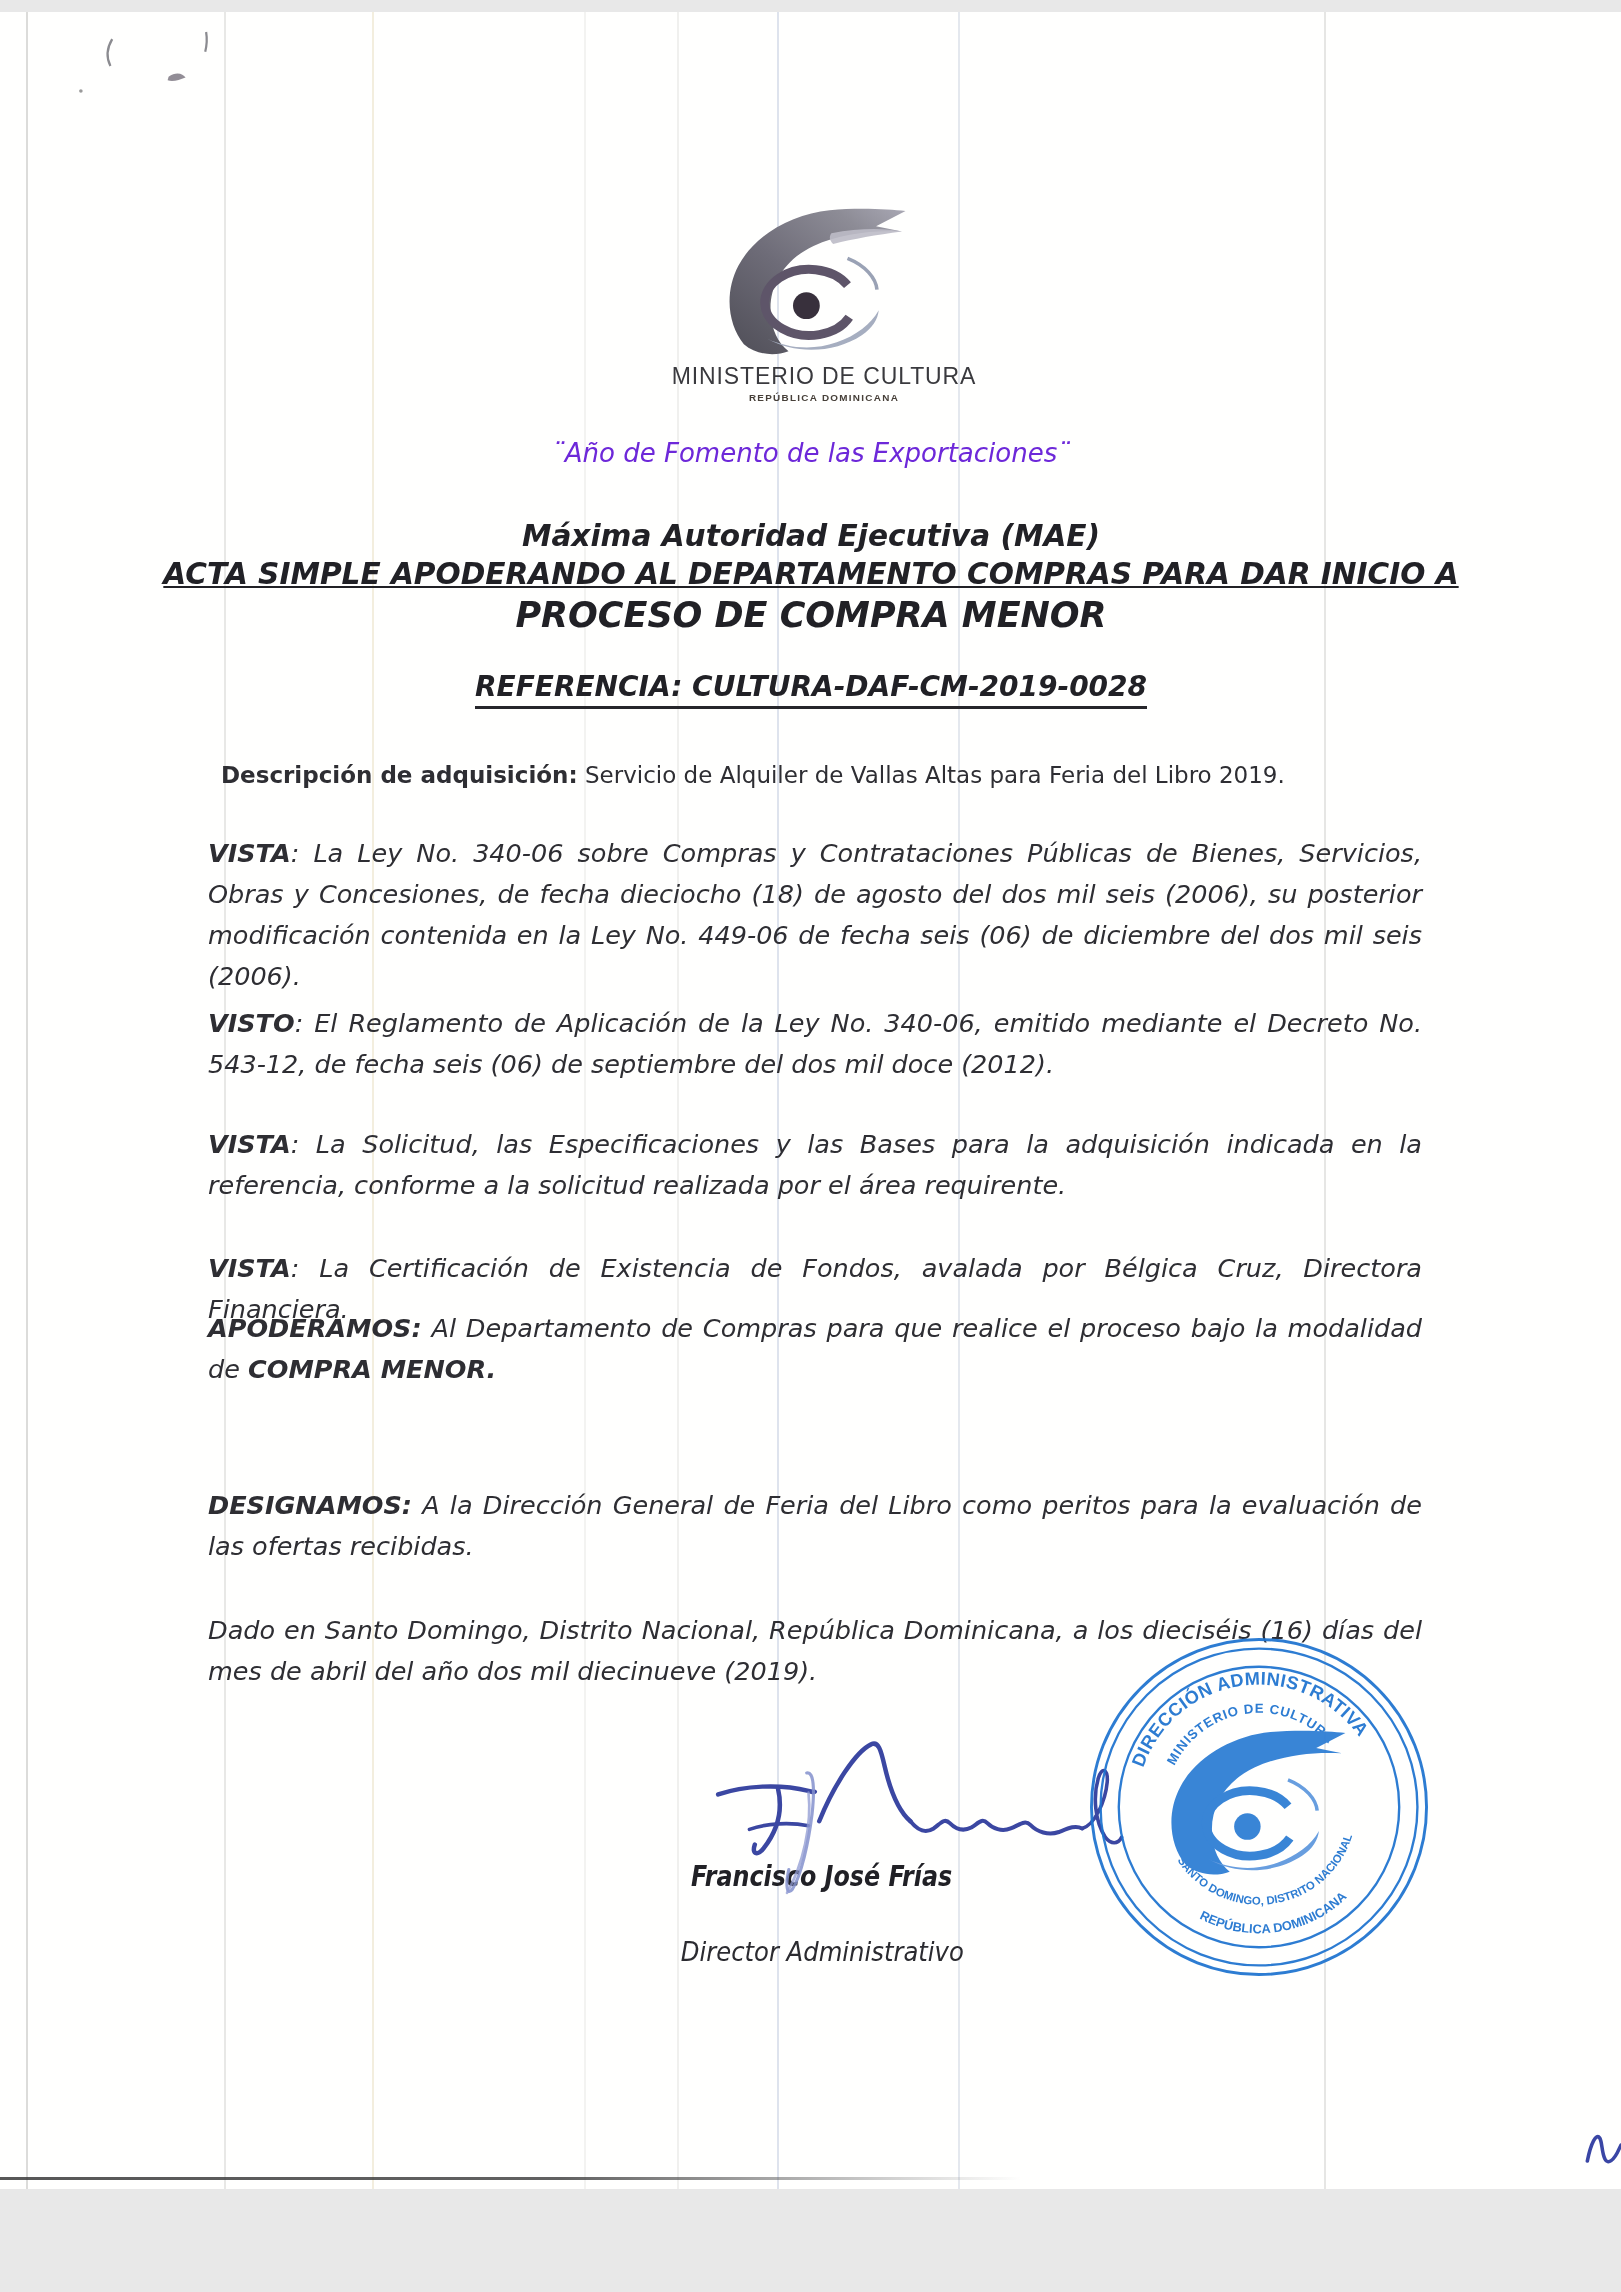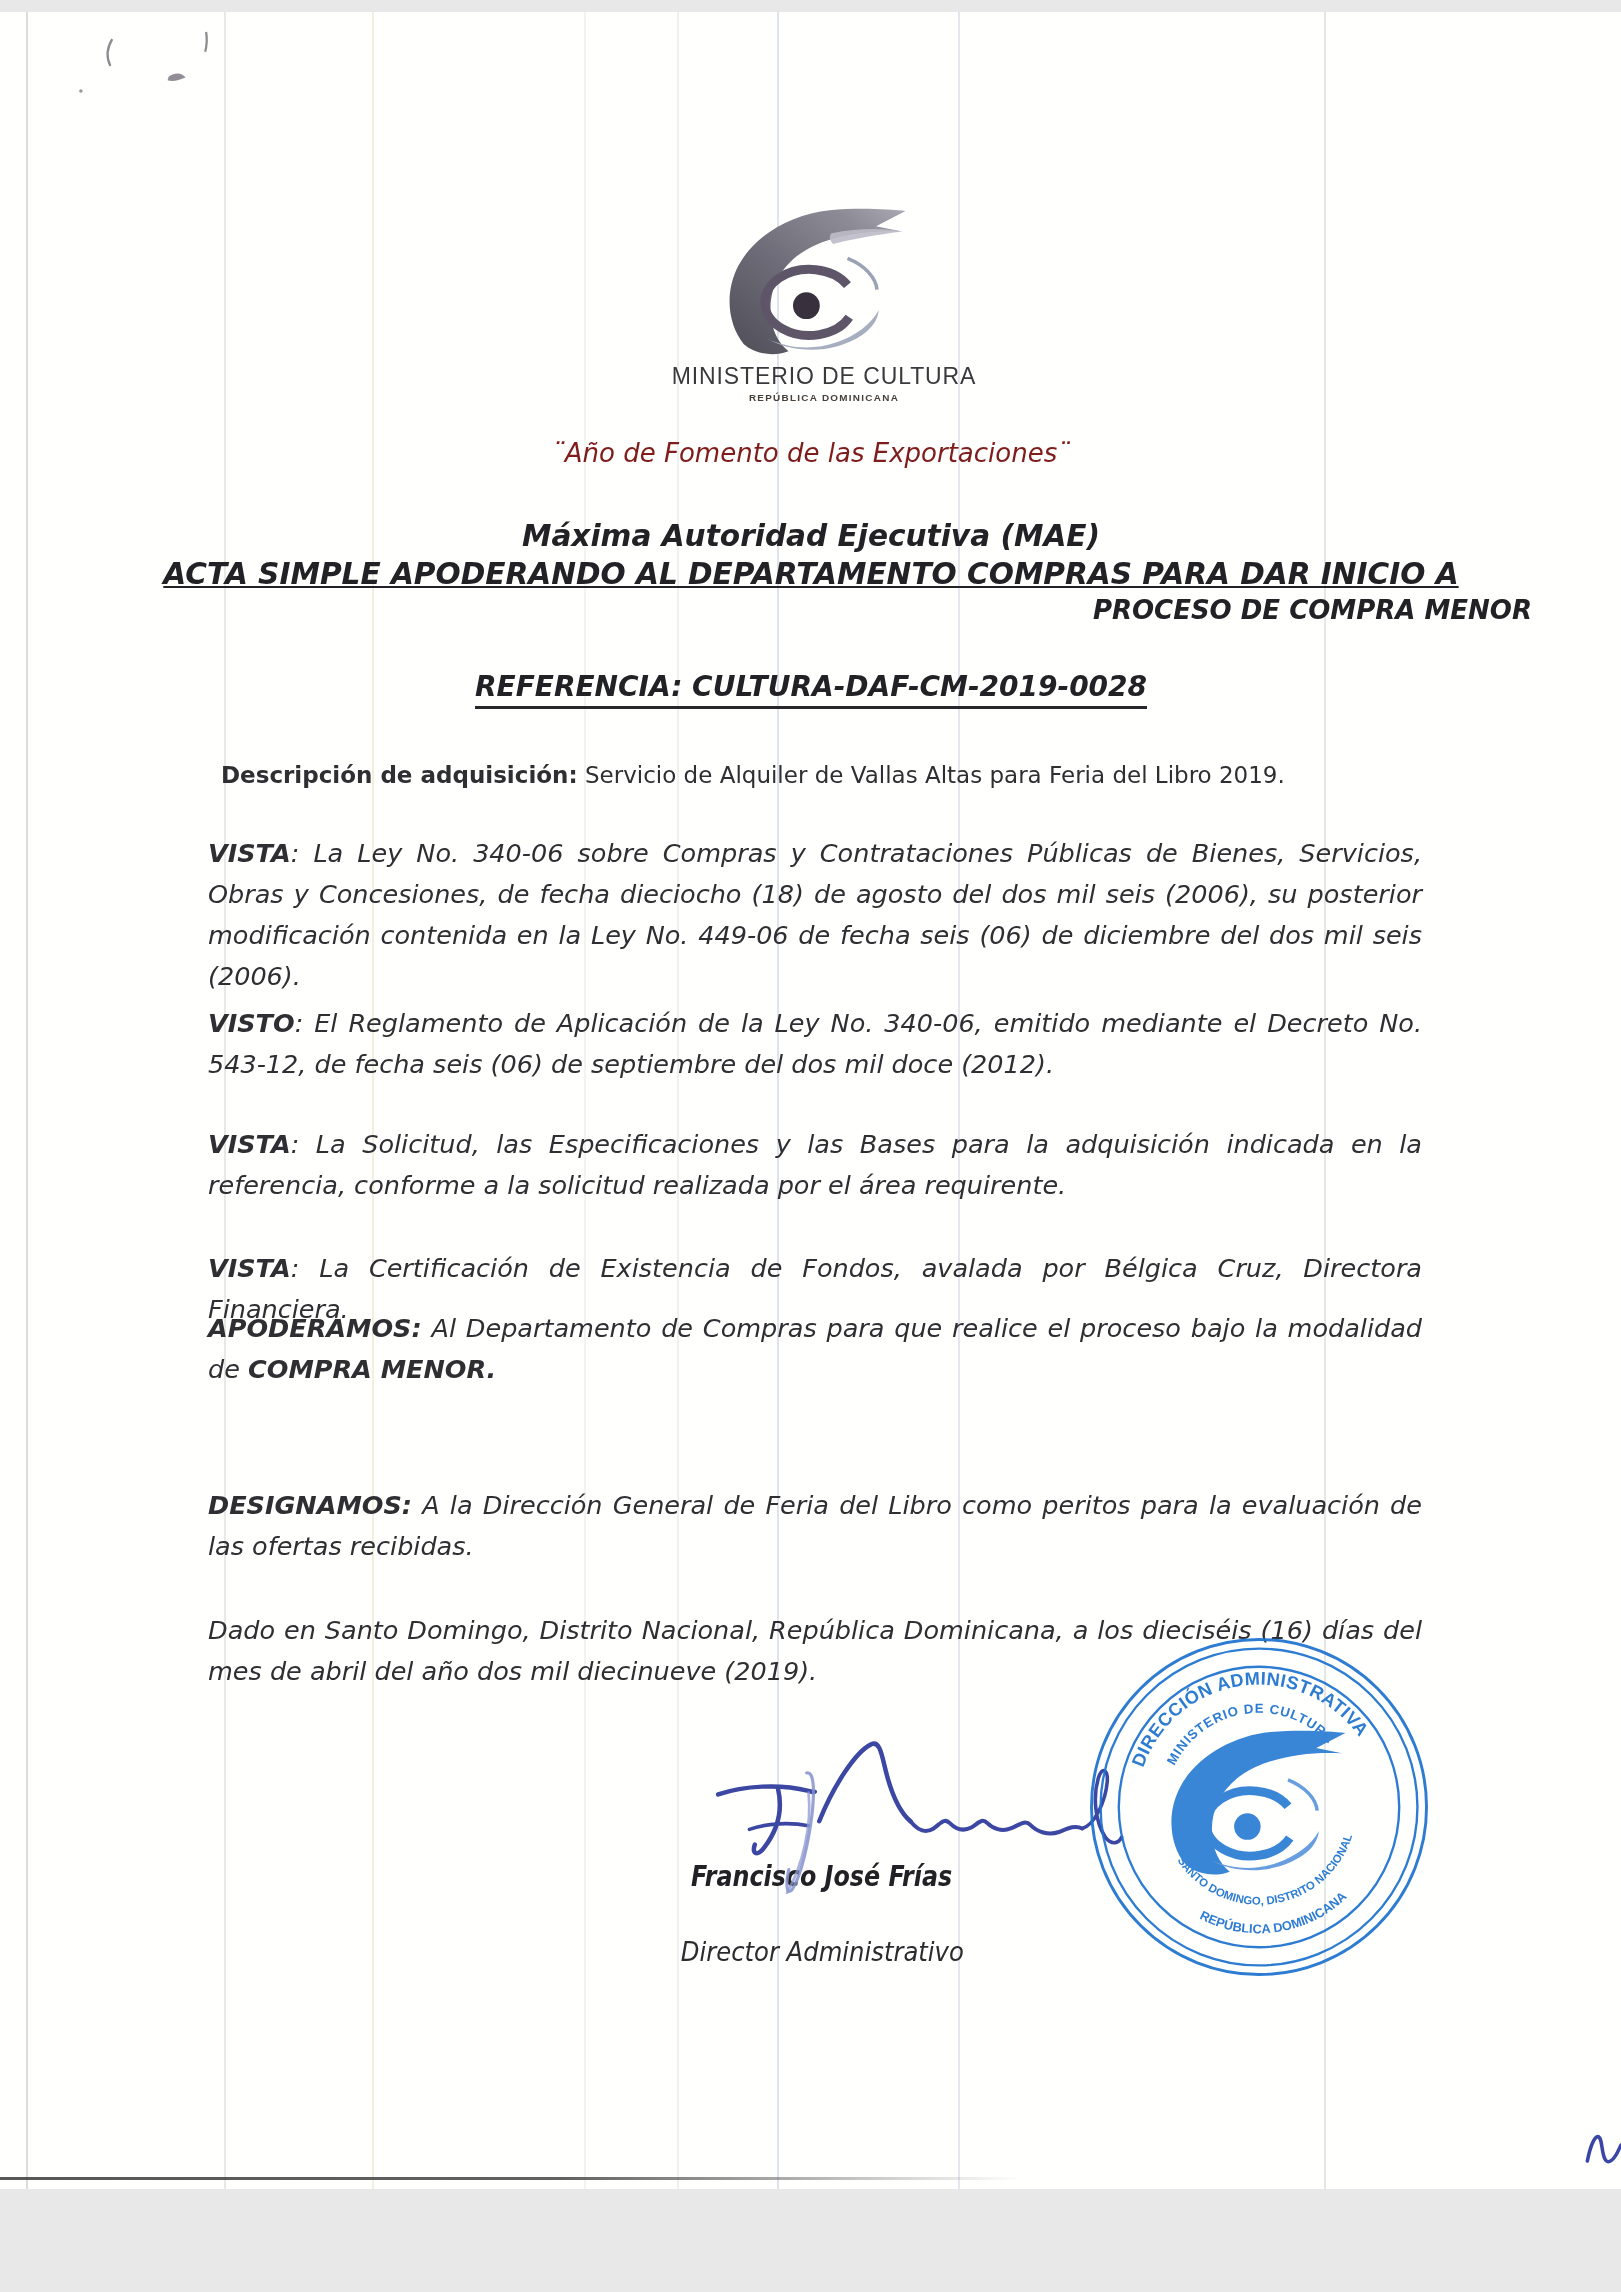--- a/index.html
+++ b/index.html
@@ -29,24 +29,24 @@
     font-family:"Liberation Sans",sans-serif;font-size:23px;letter-spacing:0.9px;
     color:#3a3a3e;font-weight:400;
   }
   .country-name{
     position:absolute;left:573px;top:380px;width:502px;text-align:center;
     font-family:"Liberation Sans",sans-serif;font-size:9.9px;font-weight:bold;
     letter-spacing:1.3px;color:#474039;
   }
   
   .center-block{position:absolute;left:90px;width:1442px;text-align:center;}
-  .motto{top:426px;font-style:italic;font-size:26px;color:#7f1d1d;}
+  .motto{top:426px;font-style:italic;font-size:26px;color:#6d28d9;}
   .authority{top:507px;font-style:italic;font-weight:bold;font-size:29.6px;color:#212126;}
   .title1{top:545px;font-style:italic;font-weight:bold;font-size:29.6px;color:#212126;text-decoration:underline;}
-  .title2{top:583px;font-style:italic;font-weight:bold;font-size:26px;color:#212126;text-align:right;}
+  .title2{top:583px;font-style:italic;font-weight:bold;font-size:35px;color:#212126;}
   .reference{top:658px;font-style:italic;font-weight:bold;font-size:28px;color:#212126;}
   .reference .underl{display:inline-block;border-bottom:3.6px solid #26262b;padding-bottom:2.7px;}
   
   .desc{
     position:absolute;left:221px;top:743px;width:1218px;
     font-size:23px;line-height:41px;color:#2e2e33;
   }
   .desc .lbl{font-weight:bold;}
   .para{
     position:absolute;left:208px;width:1214px;

